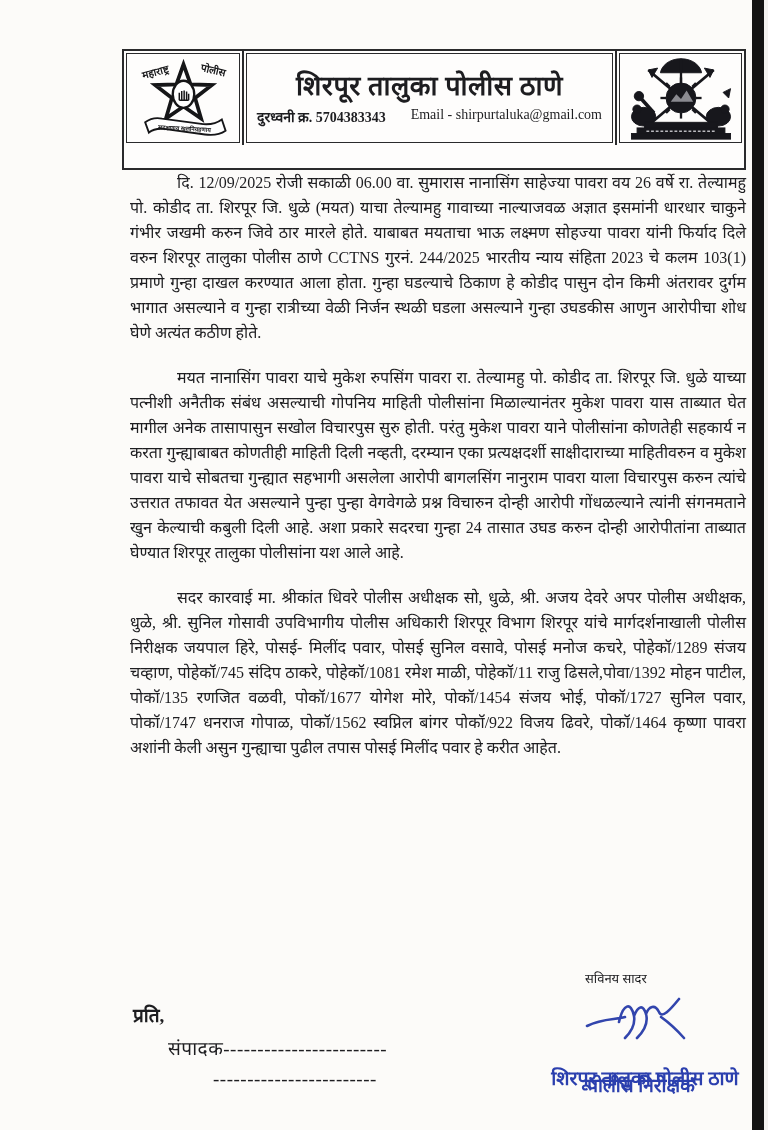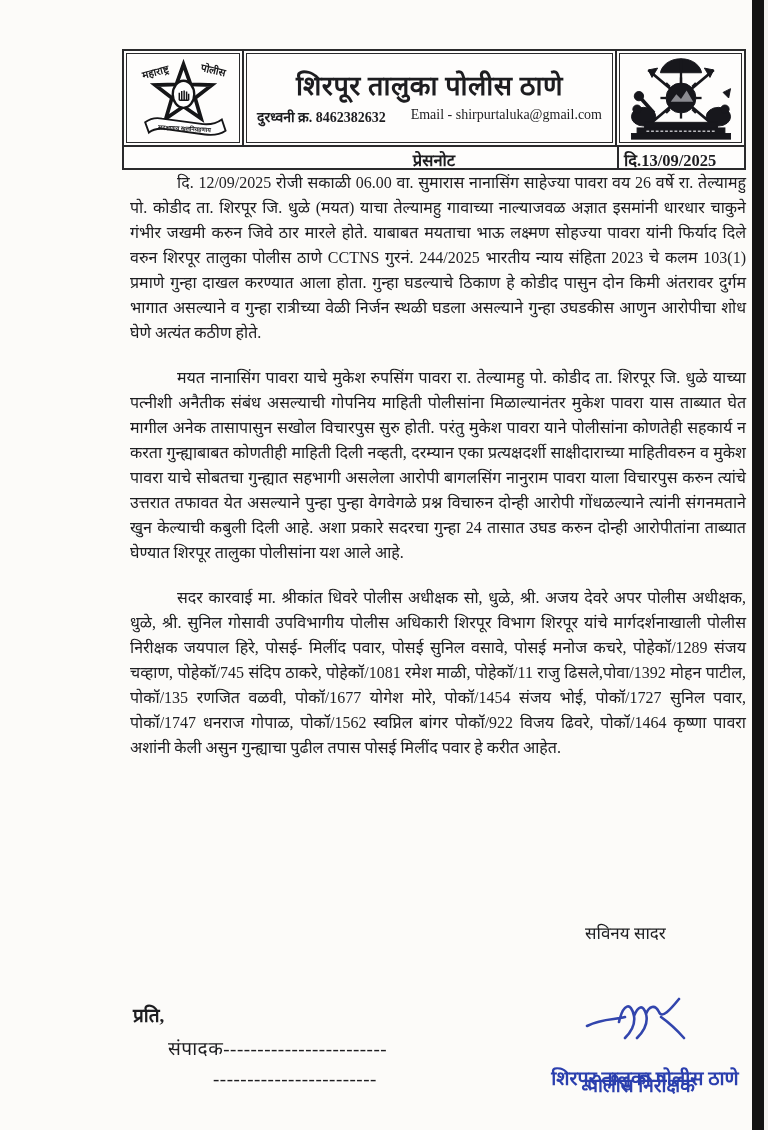--- a/index.html
+++ b/index.html
@@ -41,21 +41,21 @@
   
   .body-text{position:absolute;left:130px;top:170px;width:616px;
     font-size:16px;line-height:25px;text-align:justify;}
   .body-text p{margin:0 0 20px 0;text-indent:47px;}
 
   
   .abs{position:absolute;}
   .to-label{left:133px;top:1002px;font-size:19px;font-weight:bold;}
   .editor-line{left:168px;top:1035px;font-size:19px;letter-spacing:.5px;}
   .blank-line{left:213px;top:1068px;font-size:19px;letter-spacing:.5px;}
-  .closing{left:585px;top:921px;font-size:17px;}
+  .closing{left:585px;top:969px;font-size:13px;}
   .sig-svg{left:583px;top:992px;}
   .stamp{color:#2b3fae;font-weight:bold;text-align:center;}
   .designation{left:556px;top:1072px;width:170px;font-size:19px;}
   .station-stamp{left:535px;top:1064px;width:220px;font-size:19.5px;}
 </style>
 </head>
 <body>
 
 <div class="sheet">
 
@@ -76,21 +76,21 @@
             <path d="M18 72 q8 -6 18 -4 l44 6 q12 1 20 -5 l4 12 q-9 6 -22 4 l-44 -6 q-10 -1 -16 4 z" fill="#ffffff" stroke="#161618" stroke-width="2"></path>
             <text x="60" y="81" font-size="6.5" font-weight="bold" text-anchor="middle" fill="#1a1a1c" transform="rotate(3 60 81)">सद्रक्षणाय खलनिग्रहणाय</text>
           </svg>
         </div>
       </div>
 
       <div class="hcell hcell-center">
         <div class="hcell-inner">
           <div class="station-title">शिरपूर तालुका पोलीस ठाणे</div>
           <div class="contact-line">
-            <span class="contact-phone">दुरध्वनी क्र. 8462382632</span>
+            <span class="contact-phone">दुरध्वनी क्र. 5704383343</span>
             <span class="contact-email"><span>Email - </span><span class="em">shirpurtaluka@gmail.com</span></span>
           </div>
         </div>
       </div>
 
       <div class="hcell hcell-emblem">
         <div class="hcell-inner">
           <svg width="118" height="86" viewBox="0 0 118 92">
             <g fill="#17171c" stroke="#17171c">
               <path d="M59 4 c-13 0 -21 8 -22 15 h44 c-1 -7 -9 -15 -22 -15 z" stroke-width="1"></path>
@@ -121,24 +121,20 @@
               <rect x="20" y="72" width="78" height="7"></rect>
               <rect x="12" y="78" width="94" height="7"></rect>
               <rect x="6" y="84" width="106" height="6"></rect>
               <line x1="22" y1="81.5" x2="96" y2="81.5" stroke="#b9b9be" stroke-width="1.6" stroke-dasharray="3 2"></line>
             </g>
           </svg>
         </div>
       </div>
     </div>
 
-    <div class="header-row2">
-      <div class="pressnote-label">प्रेसनोट</div>
-      <div class="date-cell">दि.13/09/2025</div>
-    </div>
   </div>
 
   <div class="body-text">
     <p>दि. 12/09/2025 रोजी सकाळी 06.00 वा. सुमारास नानासिंग साहेज्या पावरा वय 26 वर्षे रा. तेल्यामहु पो. कोडीद ता. शिरपूर जि. धुळे (मयत) याचा तेल्यामहु गावाच्या नाल्याजवळ अज्ञात इसमांनी धारधार चाकुने गंभीर जखमी करुन जिवे ठार मारले होते. याबाबत मयताचा भाऊ लक्ष्मण सोहज्या पावरा यांनी फिर्याद दिले वरुन शिरपूर तालुका पोलीस ठाणे CCTNS गुरनं. 244/2025 भारतीय न्याय संहिता 2023 चे कलम 103(1) प्रमाणे गुन्हा दाखल करण्यात आला होता. गुन्हा घडल्याचे ठिकाण हे कोडीद पासुन दोन किमी अंतरावर दुर्गम भागात असल्याने व गुन्हा रात्रीच्या वेळी निर्जन स्थळी घडला असल्याने गुन्हा उघडकीस आणुन आरोपीचा शोध घेणे अत्यंत कठीण होते.</p>
     <p>मयत नानासिंग पावरा याचे मुकेश रुपसिंग पावरा रा. तेल्यामहु पो. कोडीद ता. शिरपूर जि. धुळे याच्या पत्नीशी अनैतीक संबंध असल्याची गोपनिय माहिती पोलीसांना मिळाल्यानंतर मुकेश पावरा यास ताब्यात घेत मागील अनेक तासापासुन सखोल विचारपुस सुरु होती. परंतु मुकेश पावरा याने पोलीसांना कोणतेही सहकार्य न करता गुन्ह्याबाबत कोणतीही माहिती दिली नव्हती, दरम्यान एका प्रत्यक्षदर्शी साक्षीदाराच्या माहितीवरुन व मुकेश पावरा याचे सोबतचा गुन्ह्यात सहभागी असलेला आरोपी बागलसिंग नानुराम पावरा याला विचारपुस करुन त्यांचे उत्तरात तफावत येत असल्याने पुन्हा पुन्हा वेगवेगळे प्रश्न विचारुन दोन्ही आरोपी गोंधळल्याने त्यांनी संगनमताने खुन केल्याची कबुली दिली आहे. अशा प्रकारे सदरचा गुन्हा 24 तासात उघड करुन दोन्ही आरोपीतांना ताब्यात घेण्यात शिरपूर तालुका पोलीसांना यश आले आहे.</p>
     <p>सदर कारवाई मा. श्रीकांत धिवरे पोलीस अधीक्षक सो, धुळे, श्री. अजय देवरे अपर पोलीस अधीक्षक, धुळे, श्री. सुनिल गोसावी उपविभागीय पोलीस अधिकारी शिरपूर विभाग शिरपूर यांचे मार्गदर्शनाखाली पोलीस निरीक्षक जयपाल हिरे, पोसई- मिलींद पवार, पोसई सुनिल वसावे, पोसई मनोज कचरे, पोहेकॉ/1289 संजय चव्हाण, पोहेकॉ/745 संदिप ठाकरे, पोहेकॉ/1081 रमेश माळी, पोहेकॉ/11 राजु ढिसले,पोवा/1392 मोहन पाटील, पोकॉ/135 रणजित वळवी, पोकॉ/1677 योगेश मोरे, पोकॉ/1454 संजय भोई, पोकॉ/1727 सुनिल पवार, पोकॉ/1747 धनराज गोपाळ, पोकॉ/1562 स्वप्निल बांगर पोकॉ/922 विजय ढिवरे, पोकॉ/1464 कृष्णा पावरा अशांनी केली असुन गुन्ह्याचा पुढील तपास पोसई मिलींद पवार हे करीत आहेत.</p>
   </div>
 
   <div class="abs closing">सविनय सादर</div>
 

